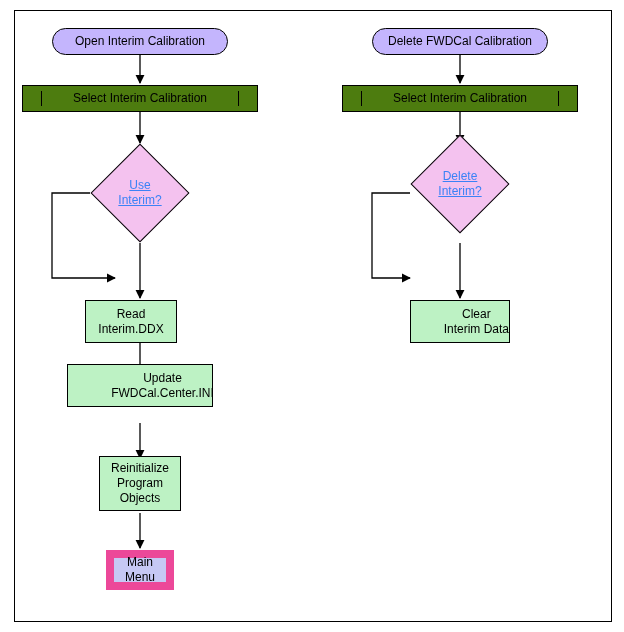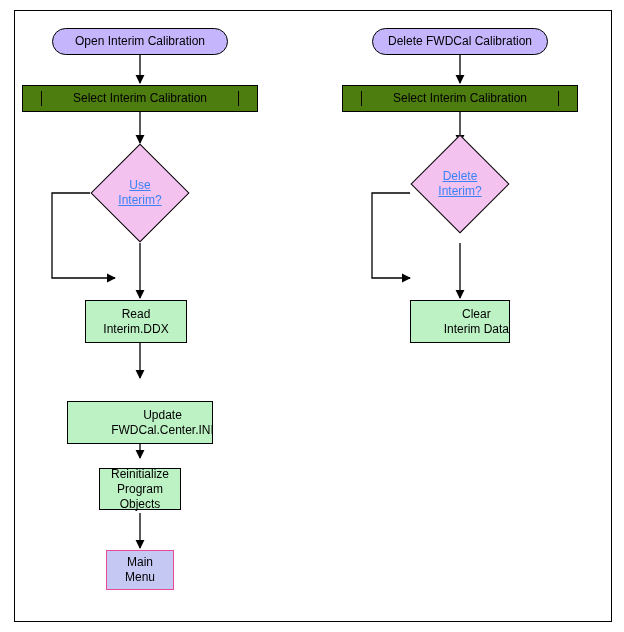--- a/index.html
+++ b/index.html
@@ -55,21 +55,21 @@
   }
   .selectbar .side {
     width: 18px;
   }
   .process {
     background: #BDF2C4;
     border: 1px solid #000;
   }
   .mainmenu {
     background: #C6C8F4;
-    border: 1px solid #ec4899;
+    border: 8px solid #ec4899;
   }
   .decision-wrap {
     position: absolute;
   }
   .diamond {
     position: absolute;
     left: 50%; top: 50%;
     transform: translate(-50%, -50%) rotate(45deg);
     background: #F4C2EF;
     border: 1px solid #000;
@@ -140,29 +140,29 @@
     <div class="col side"></div>
     <div class="midlabel">Select Interim Calibration</div>
     <div class="col side"></div>
   </div>
 
   <div class="decision-wrap" style="left:90px; top:143px; width:100px; height:100px;">
     <div class="diamond" style="width:70px; height:70px;"></div>
     <div class="diamond-label">Use<br>Interim?</div>
   </div>
 
-  <div class="node process" style="left:85px; top:300px; width:102px; height:43px;justify-content:center;">
+  <div class="node process" style="left:85px; top:300px; width:92px; height:43px;justify-content:center;">
     <span>Read<br>Interim.DDX</span>
   </div>
 
-  <div class="node process" style="left:67px; top:401px; width:146px; height:43px;padding-left:45px;">
+  <div class="node process" style="left:67px; top:364px; width:146px; height:43px;padding-left:45px;">
     <span>Update<br>FWDCal.Center.INI</span>
   </div>
 
-  <div class="node process" style="left:99px; top:468px; width:82px; height:42px;">
+  <div class="node process" style="left:99px; top:456px; width:82px; height:55px;">
     <span>Reinitialize<br>Program<br>Objects</span>
   </div>
 
   <div class="node mainmenu" style="left:106px; top:550px; width:68px; height:40px;">
     <span>Main<br>Menu</span>
   </div>
 
   <div class="node terminal" style="left:372px; top:28px; width:176px; height:27px;">
     <span>Delete FWDCal Calibration</span>
   </div>

